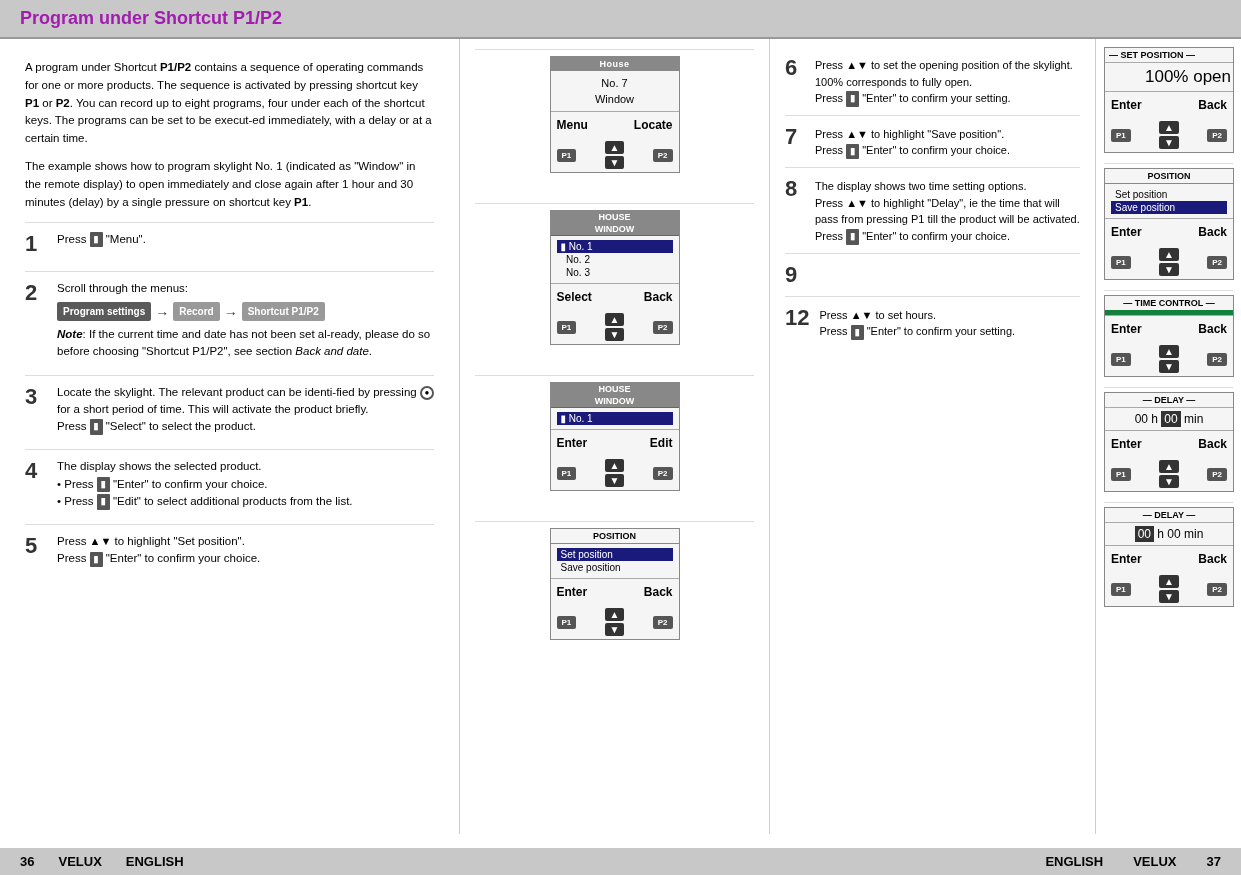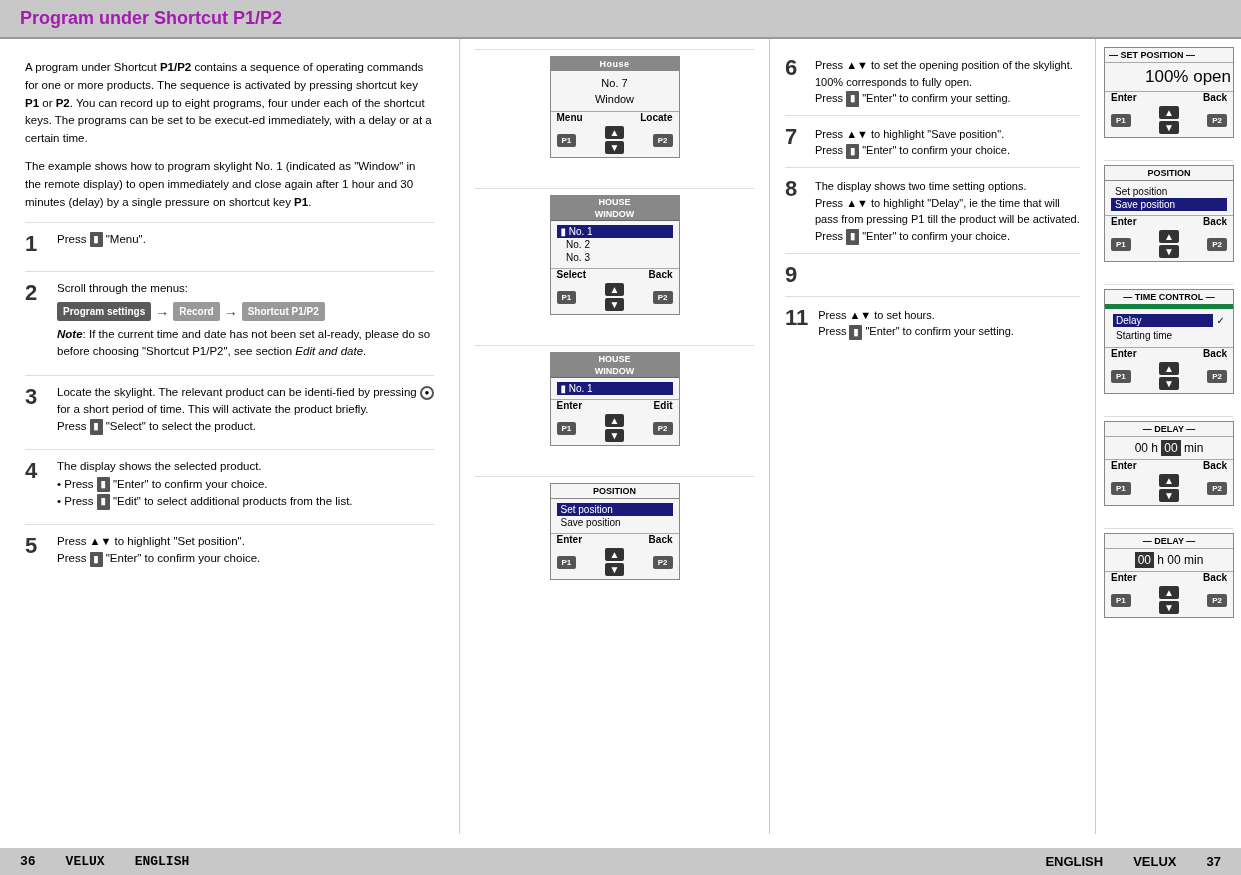--- a/index.html
+++ b/index.html
@@ -21,21 +21,21 @@
       align-items: center;
       padding: 6px 20px;
       font-size: 13px;
       font-weight: bold;
       position: absolute;
       bottom: 0;
       left: 0;
       right: 0;
     }
 
-    .footer-left { display: flex; align-items: center; gap: 30px; font-family: Liberation Mono, monospace; }
+    .footer-left { display: flex; align-items: center; gap: 24px; }
     .footer-right { display: flex; align-items: center; gap: 30px; }
     .footer-page { font-size: 13px; }
 
     .main-content {
       display: flex;
       height: calc(875px - 45px - 35px);
     }
 
     
     .left-panel {
@@ -137,22 +137,22 @@
     }
 
     .device-item.selected {
       background: #1a1a7a;
       color: #fff;
     }
 
     .device-footer {
       display: flex;
       justify-content: space-between;
-      padding: 0 6px;
-      font-size: 10px;
+      padding: 6px 6px;
+      font-size: 12px;
       font-weight: bold;
       border-top: 1px solid #aaa;
     }
 
     .device-buttons {
       display: flex;
       justify-content: space-between;
       align-items: center;
       padding: 3px 6px;
     }
@@ -240,21 +240,21 @@
       <div class="step-num">2</div>
       <div class="step-content">
         Scroll through the menus:
         <div class="menu-flow">
           <span class="menu-tag">Program settings</span>
           <span class="arrow-right">→</span>
           <span class="menu-tag light">Record</span>
           <span class="arrow-right">→</span>
           <span class="menu-tag light">Shortcut P1/P2</span>
         </div>
-        <em><strong>Note</strong></em>: If the current time and date has not been set al-ready, please do so before choosing "Shortcut P1/P2", see section <em>Edit and date</em>.
+        <em><strong>Note</strong></em>: If the current time and date has not been set al-ready, please do so before choosing "Shortcut P1/P2", see section <em>Back and date</em>.
       </div>
     </div>
 
     <div class="step">
       <div class="step-num">3</div>
       <div class="step-content">
         Locate the skylight. The relevant product can be identi-fied by pressing <span class="circle-icon">●</span> for a short period of time. This will activate the product briefly.<br>
         Press <span class="remote-btn">▮</span> "Select" to select the product.
       </div>
     </div>
@@ -398,30 +398,30 @@
           Press <span style="font-size:11px">▲▼</span> to highlight "Delay", ie the time that will pass from pressing P1 till the product will be activated.<br>
           Press <span class="remote-btn">▮</span> "Enter" to confirm your choice.
         </div>
       </div>
 
       <div class="two-col">
         <div class="step-num">9</div>
       </div>
 
       <div class="two-col">
-        <div class="step-num">11</div>
+        <div class="step-num">12</div>
         <div class="two-col-text">
           Press <span style="font-size:11px">▲▼</span> to set hours.<br>
           Press <span class="remote-btn">▮</span> "Enter" to confirm your setting.
         </div>
       </div>
 
     </div>
 
-    <div style="width:145px; padding:8px 8px; display:flex; flex-direction:column; gap:18px;">
+    <div style="width:145px; padding:8px 8px; display:flex; flex-direction:column; gap:6px;">
 
       <div style="padding-bottom:4px;">
         <div class="device-box">
           <div style="font-size:9px; font-weight:bold; border-bottom:1px solid #aaa; padding:2px 4px; display:flex; justify-content:space-between;">
             <span>— SET POSITION —</span>
           </div>
           <div style="text-align:right; padding:4px 2px; font-size:17px;">100% open</div>
           <div class="device-footer">
             <span>Enter</span>
             <span>Back</span>
@@ -455,30 +455,20 @@
               <span class="btn-arrow">▼</span>
             </span>
             <span class="btn-p1-p2">P2</span>
           </div>
         </div>
       </div>
 
       <div style="padding-bottom:4px; border-top:1px solid #ddd;">
         <div class="device-box" style="margin-top:4px;">
           <div style="font-size:9px; font-weight:bold; border-bottom:5px solid #15803d; padding:2px 4px; text-align:center;">— TIME CONTROL —</div>
-          <div class="device-body">
-            <div style="display:flex;align-items:center;gap:4px;padding:1px 2px;">
-              <span class="device-item selected" style="flex:1;padding:1px 3px;">Delay</span>
-              <span class="checkbox checked">✓</span>
-            </div>
-            <div style="display:flex;align-items:center;gap:4px;padding:1px 2px;">
-              <span class="device-item" style="flex:1;padding:1px 3px;">Starting time</span>
-              <span class="checkbox">&nbsp;</span>
-            </div>
-          </div>
           <div class="device-footer">
             <span>Enter</span>
             <span>Back</span>
           </div>
           <div class="device-buttons">
             <span class="btn-p1-p2">P1</span>
             <span style="display:flex;flex-direction:column;align-items:center;gap:2px;">
               <span class="btn-arrow">▲</span>
               <span class="btn-arrow">▼</span>
             </span>

